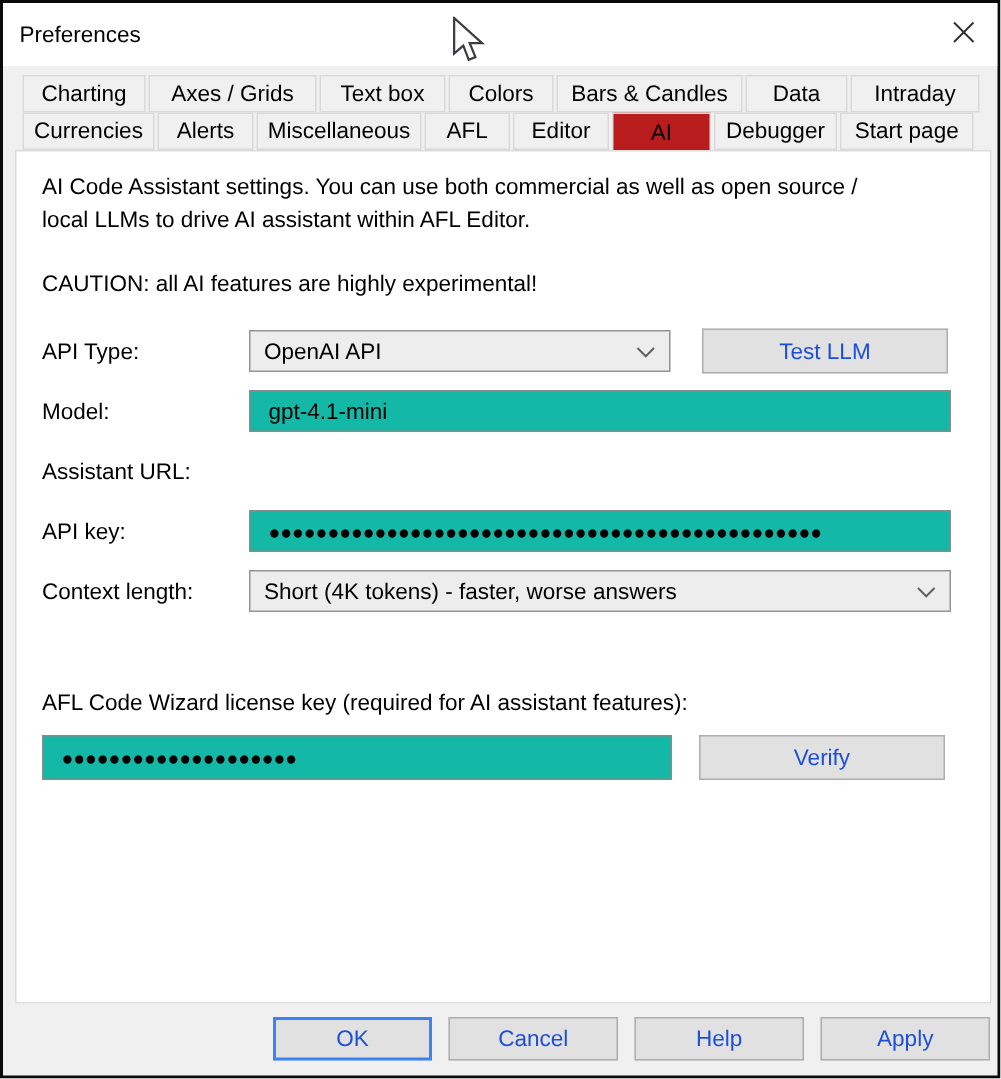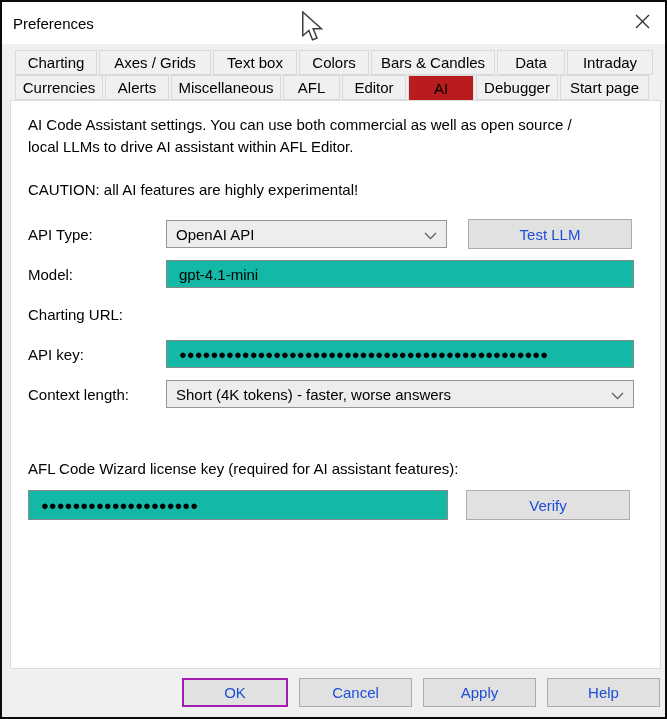--- a/index.html
+++ b/index.html
@@ -56,21 +56,21 @@
     font-family:inherit; color:#1d4ed8; display:flex; align-items:center; justify-content:center; padding:0;
   }
   .test-btn { width:164px; height:30px; margin-left:21px; }
   .lic-label { font-size:15px; margin-top:52px; }
   .lic-row { display:flex; align-items:center; margin-top:13px; }
   .lic-input { width:420px; height:30px; }
   .verify-btn { width:164px; height:30px; margin-left:18px; }
   
   .footer { display:flex; justify-content:flex-end; margin:9px 5px 0 0; }
   .footer .win-btn { width:113px; height:29px; margin-left:11px; }
-  .footer .ok { width:106px; border:2px solid #a21caf; }
+  .footer .ok { width:106px; border:2px solid #3b82f6; }
   
   .cursor { position:absolute; left:299px; top:9px; z-index:10; pointer-events:none; }
 </style>
 </head>
 <body>
 
 <div class="window">
 
   <div class="titlebar">
     <span class="title">Preferences</span>
@@ -126,21 +126,21 @@
         </div>
         <button class="win-btn test-btn">Test LLM</button>
       </div>
 
       <div class="frow">
         <span class="flabel">Model:</span>
         <input class="text-field" value="gpt-4.1-mini" style="">
       </div>
 
       <div class="frow">
-        <span class="flabel">Charting URL:</span>
+        <span class="flabel">Assistant URL:</span>
       </div>
 
       <div class="frow">
         <span class="flabel">API key:</span>
         <input class="text-field masked" value="●●●●●●●●●●●●●●●●●●●●●●●●●●●●●●●●●●●●●●●●●●●●●●●" style="">
       </div>
 
       <div class="frow">
         <span class="flabel">Context length:</span>
         <div class="combo w-full">
@@ -157,22 +157,22 @@
     <div class="lic-label">AFL Code Wizard license key (required for AI assistant features):</div>
     <div class="lic-row">
       <input class="text-field masked lic-input" value="●●●●●●●●●●●●●●●●●●●●" style="">
       <button class="win-btn verify-btn">Verify</button>
     </div>
   </div>
 
   <div class="footer">
     <button class="win-btn ok">OK</button>
     <button class="win-btn">Cancel</button>
+    <button class="win-btn">Help</button>
     <button class="win-btn">Apply</button>
-    <button class="win-btn">Help</button>
   </div>
 
   <div class="cursor">
     <svg width="23" height="33" viewBox="0 0 13.8 20">
       <path d="M1 0.6 L1 15 L4.7 11.8 L6.9 17.5 L9.6 16.4 L7.3 10.8 L12.3 10.8 Z" fill="#ffffff" stroke="#3c3c44" stroke-width="0.9" stroke-linejoin="miter"></path>
     </svg>
   </div>
 
 </div>
 

